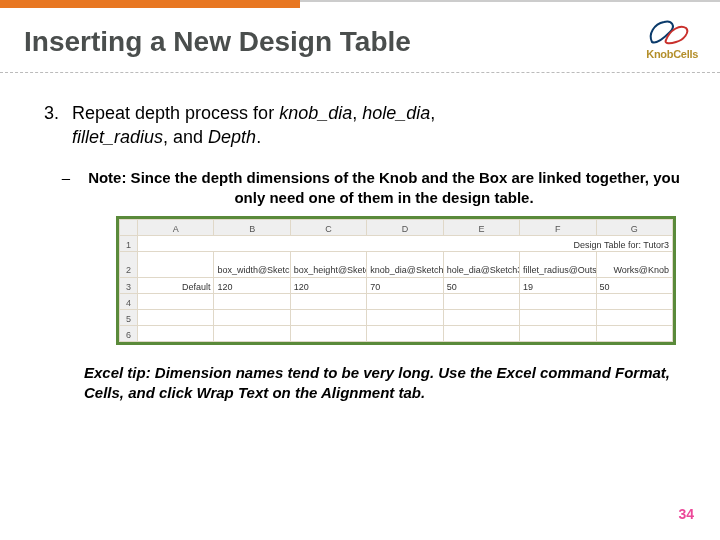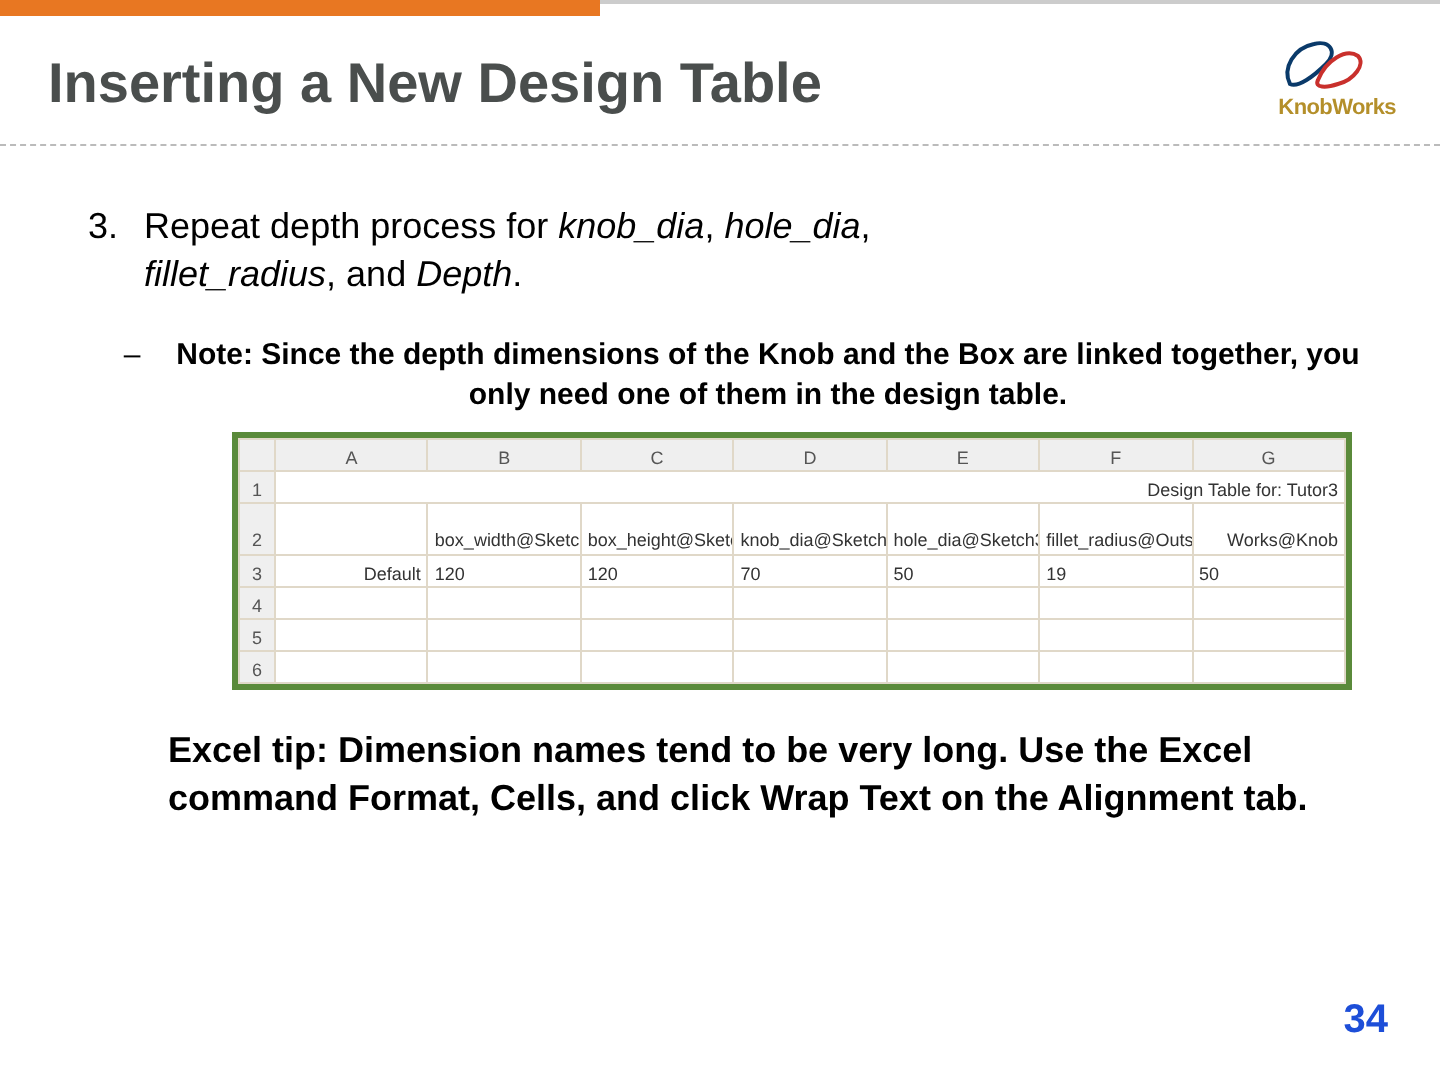--- a/index.html
+++ b/index.html
@@ -67,30 +67,31 @@
     line-height: 1.35;
   }
   .sub-dash {
     width: 44px; flex-shrink: 0;
     text-align: center;
     font-weight: 400;
   }
   .sub-body { flex: 1; text-align: center; }
   .tip {
     margin: 18px 0 0 40px;
-    font-size: 18px;
+    font-size: 15px;
     line-height: 1.35;
     font-weight: 700;
+    font-style: italic;
   }
   .pagenum {
     position: absolute;
     bottom: 18px; right: 26px;
-    color: #1d4ed8;
-    font-weight: 700;
-    font-size: 20px;
+    color: #ec4899;
+    font-weight: 700;
+    font-size: 14px;
   }
   
   .sheet-wrap {
     margin: 8px 0 0 72px;
     border: 3px solid #5a8a3a;
     width: 560px;
     background: #fff;
     font-family: Verdana, Arial, sans-serif;
     font-size: 9px;
     color: #333;
@@ -133,21 +134,21 @@
 
 <div class="orange-bar"></div>
 <div class="grey-bar"></div>
 
 <div class="logo">
   <svg class="logo-svg" width="44" height="30" viewBox="0 0 44 30">
     <path d="M6 26 C 2 18, 8 8, 18 6 C 26 4, 30 10, 24 16 C 18 22, 10 28, 6 26 Z" fill="none" stroke="#0a3a6a" stroke-width="2"></path>
     <path d="M20 24 C 24 14, 34 8, 40 12 C 44 16, 38 24, 30 26 C 24 28, 18 28, 20 24 Z" fill="none" stroke="#c9302c" stroke-width="2"></path>
   </svg>
   <div class="logo-text">
-    <span class="s">Knob</span><span class="w">Works</span>
+    <span class="s">Knob</span><span class="w">Cells</span>
   </div>
 </div>
 
 <div class="header">Inserting a New Design Table</div>
 <hr class="dashed-divider">
 
 <div class="content">
 
   <div class="step-line">
     <div class="step-num">3.</div>

